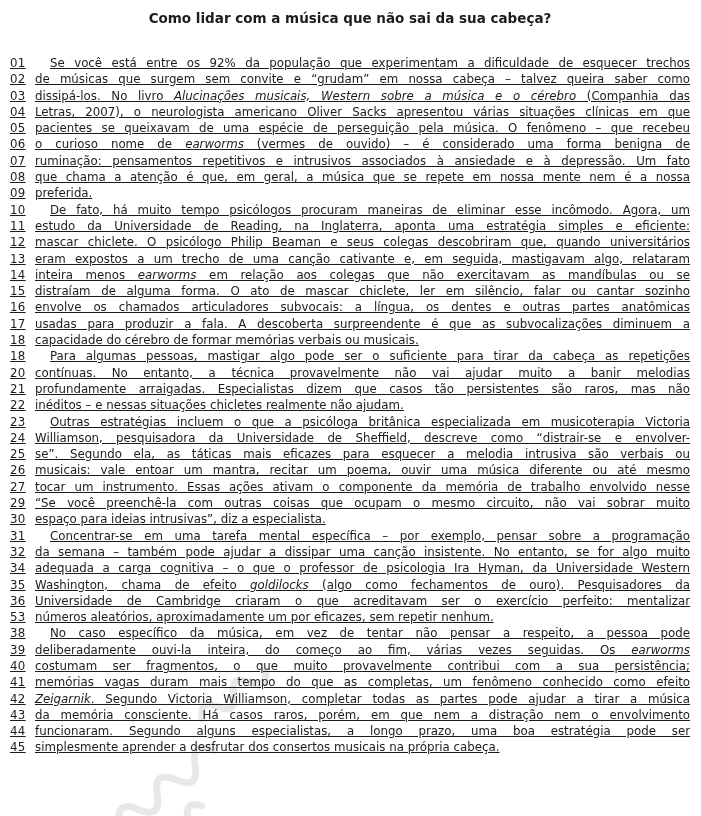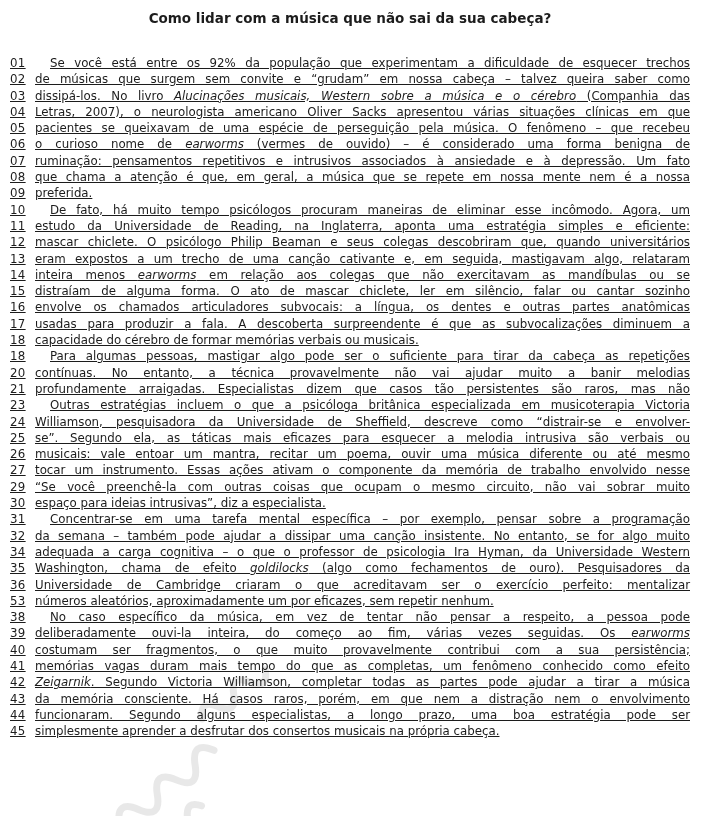--- a/index.html
+++ b/index.html
@@ -154,20 +154,24 @@
       </div>
       <div class="line">
         <span class="num">20</span>
         <span class="txt"><span>contínuas. No entanto, a técnica provavelmente não vai ajudar muito a banir melodias</span></span>
       </div>
       <div class="line">
         <span class="num">21</span>
         <span class="txt"><span>profundamente arraigadas. Especialistas dizem que casos tão persistentes são raros, mas não</span></span>
       </div>
       <div class="line">
+        <span class="num">22</span>
+        <span class="txt end"><span>inéditos – e nessas situações chicletes realmente não ajudam.</span></span>
+      </div>
+      <div class="line">
         <span class="num">23</span>
         <span class="txt indent"><span>Outras estratégias incluem o que a psicóloga britânica especializada em musicoterapia Victoria</span></span>
       </div>
       <div class="line">
         <span class="num">24</span>
         <span class="txt"><span>Williamson, pesquisadora da Universidade de Sheffield, descreve como “distrair-se e envolver-</span></span>
       </div>
       <div class="line">
         <span class="num">25</span>
         <span class="txt"><span>se”. Segundo ela, as táticas mais eficazes para esquecer a melodia intrusiva são verbais ou</span></span>

